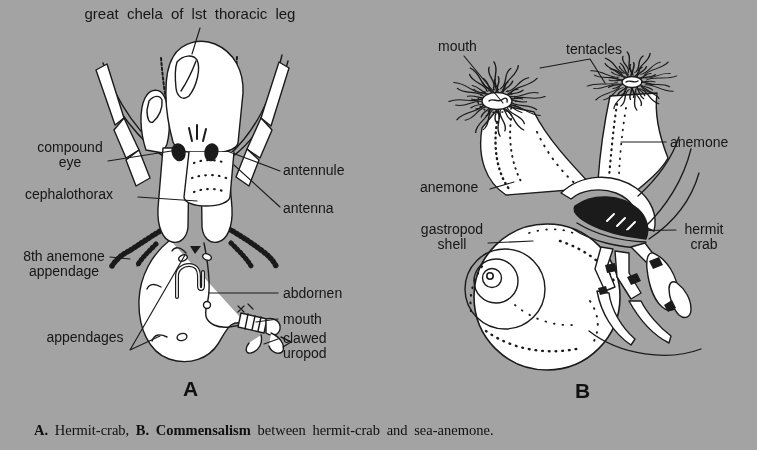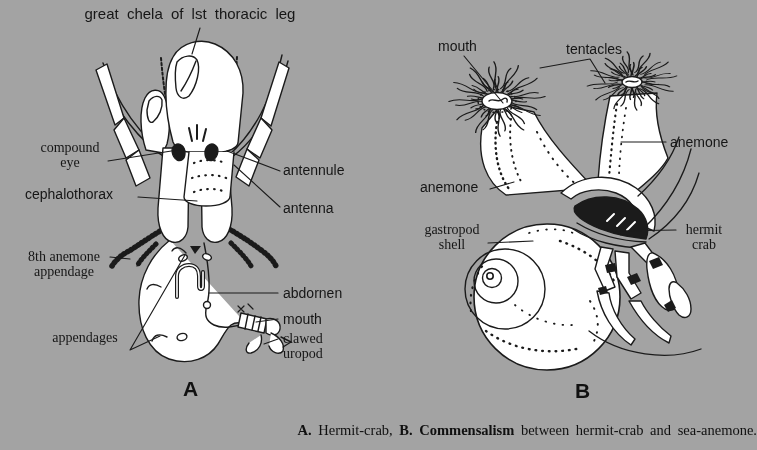--- a/index.html
+++ b/index.html
@@ -1,24 +1,24 @@
 <!DOCTYPE html>
 <html><head>
 <meta charset="utf-8">
 <style>
   html,body{margin:0;padding:0;background:#e8e8e8;}
   .stage{position:relative;width:757px;height:450px;background:#a3a3a3;overflow:hidden;
          font-family:"Liberation Sans",sans-serif;}
   .art{position:absolute;left:0;top:0;width:757px;height:450px;}
   .lb{position:absolute;font:14px/15px "Liberation Sans",sans-serif;color:#161616;white-space:nowrap;}
   .ctr{text-align:center;}
-  .two span{display:block;font-family:Liberation Serif, serif;}
+  .two span{display:block;}
   .pl{position:absolute;font:600 21px/22px "Liberation Sans",sans-serif;color:#111;}
-  .cap{position:absolute;left:0;right:0;top:421px;text-align:right;padding-left:34px;
-       font:14.5px/18px "Liberation Serif",serif;color:#101010;word-spacing:3px;margin-left:21px;}
+  .cap{position:absolute;left:0;right:0;top:421px;text-align:left;padding-left:34px;
+       font:14.5px/18px "Liberation Serif",serif;color:#101010;word-spacing:3px;}
   .cap b{font-weight:bold;}
 </style>
 </head>
 <body>
 
 <div class="stage">
 
   <svg class="art" viewBox="0 0 757 450" stroke="#1b1b1b" fill="none" stroke-width="1.4" stroke-linecap="round" stroke-linejoin="round">
     <defs>
       <path id="t1" d="M10,0 C16,-4 23,2 31,-2"></path>

